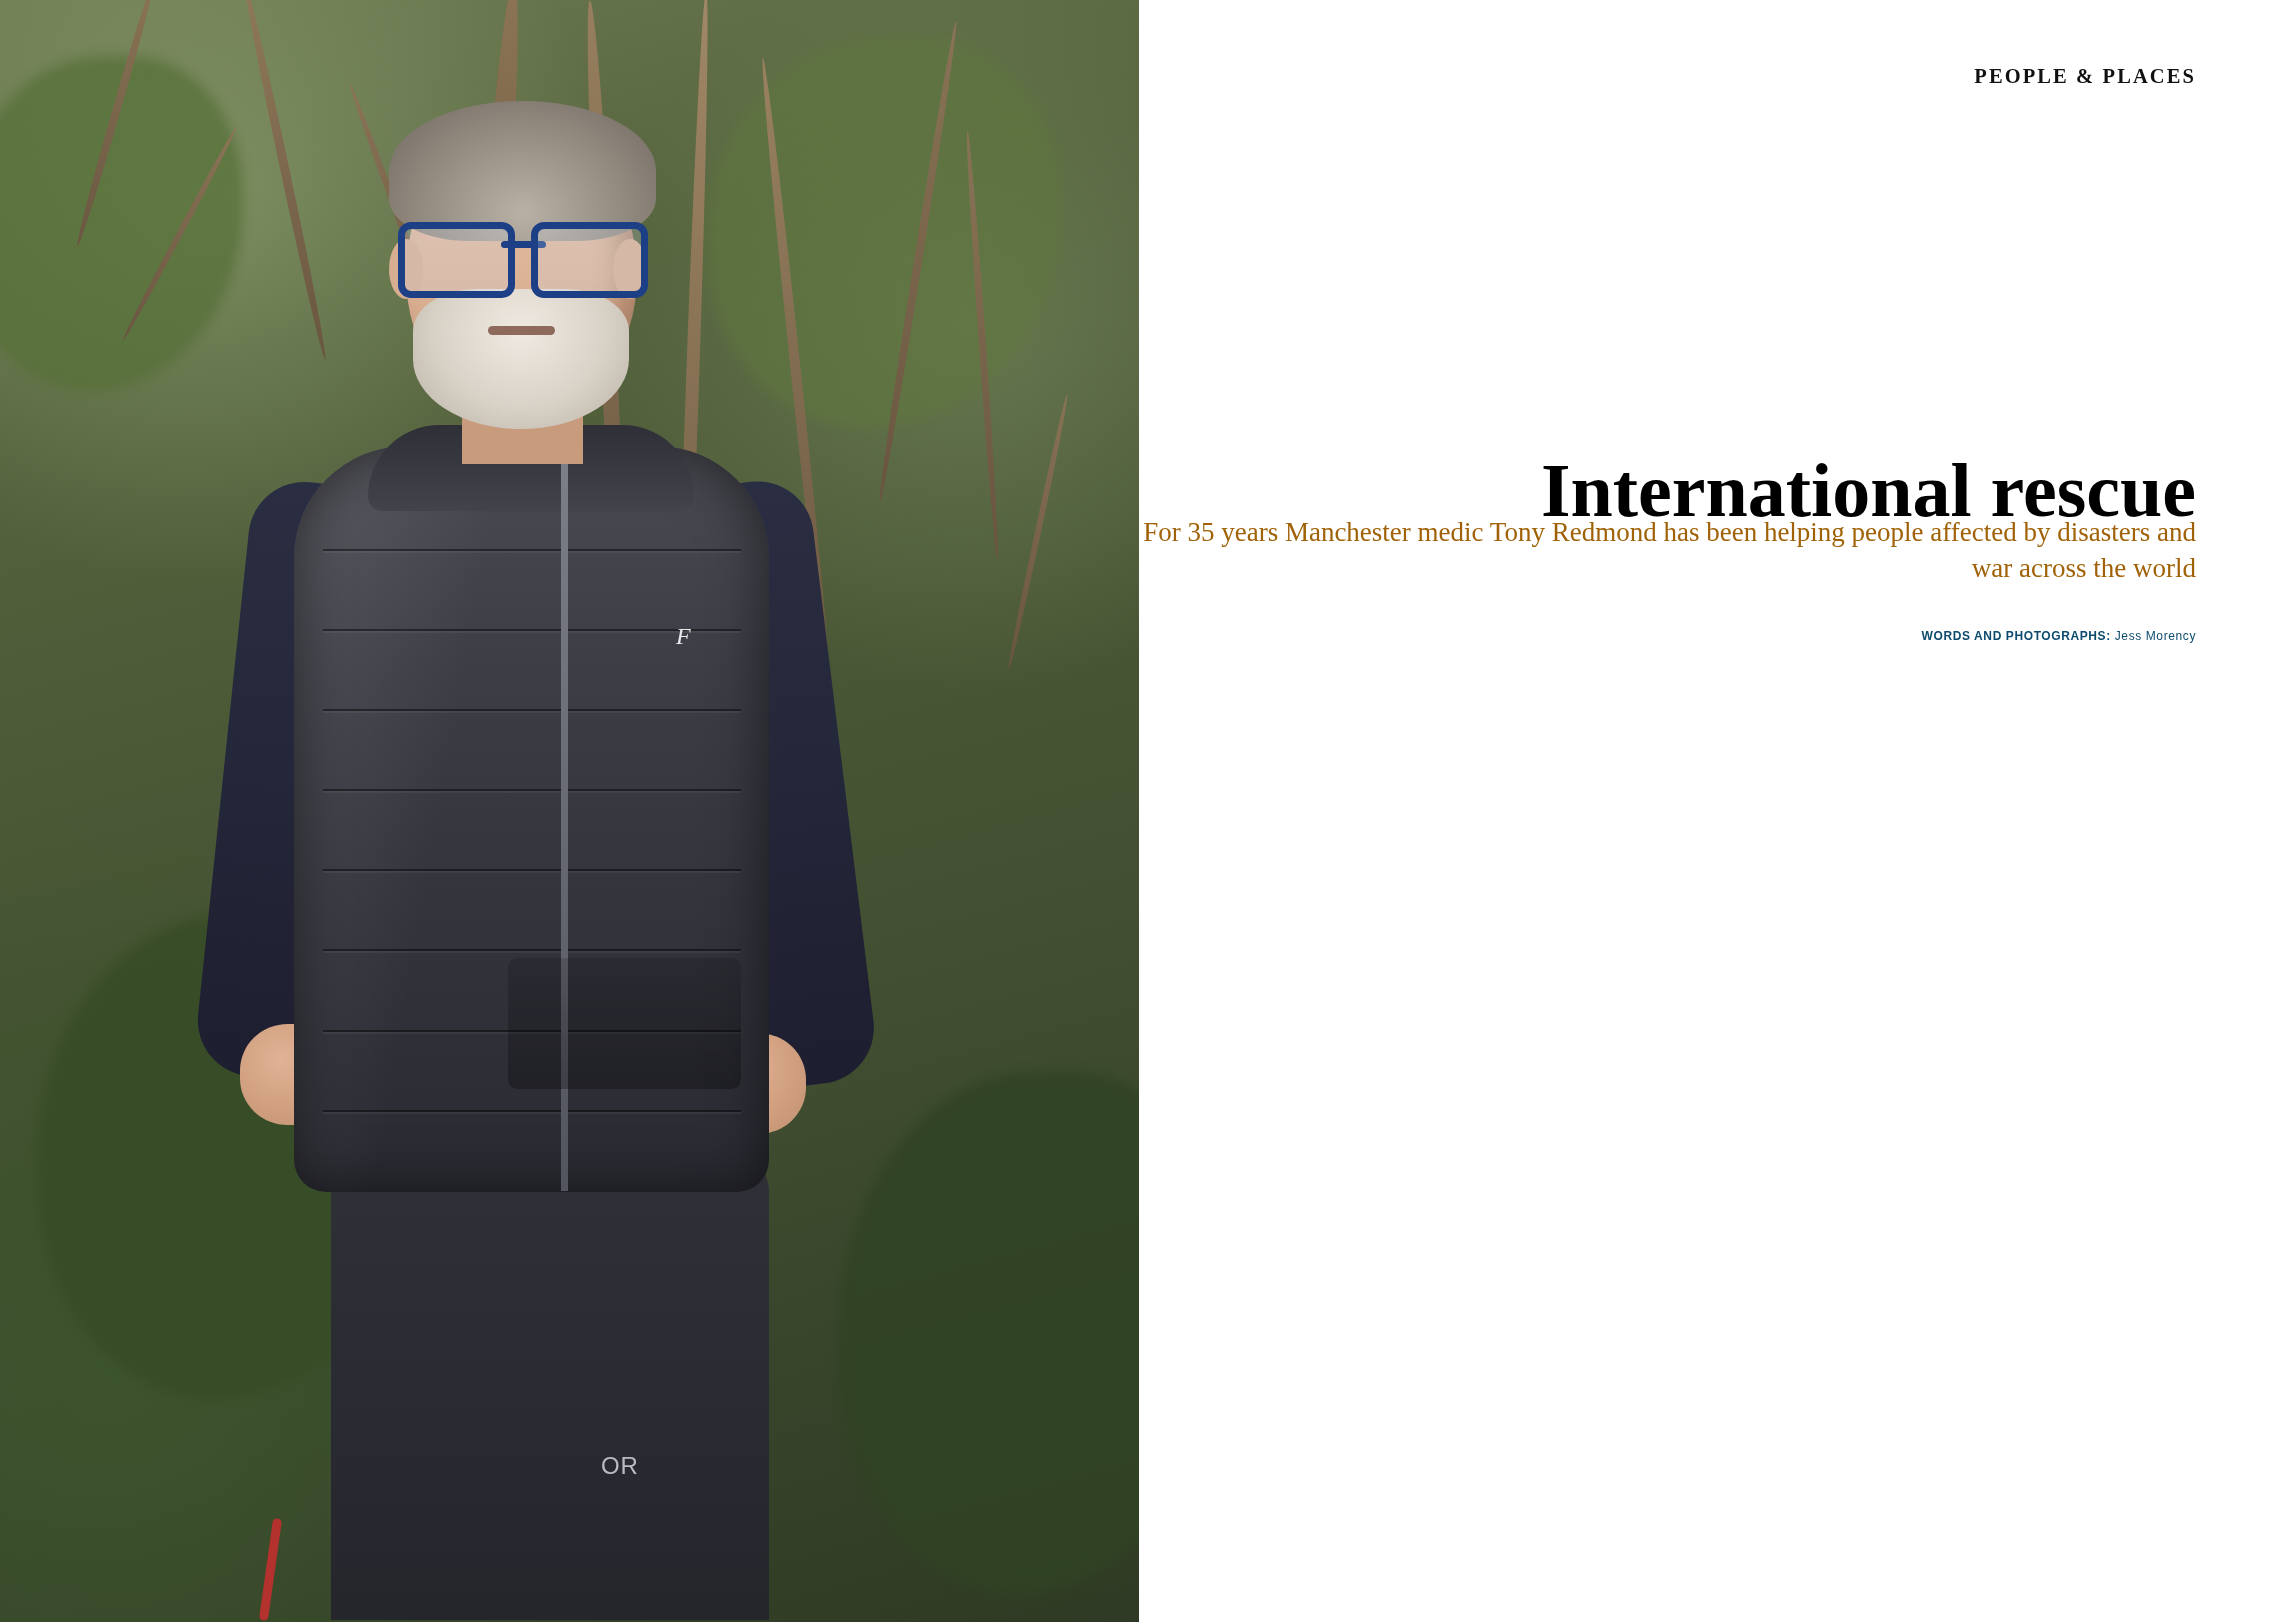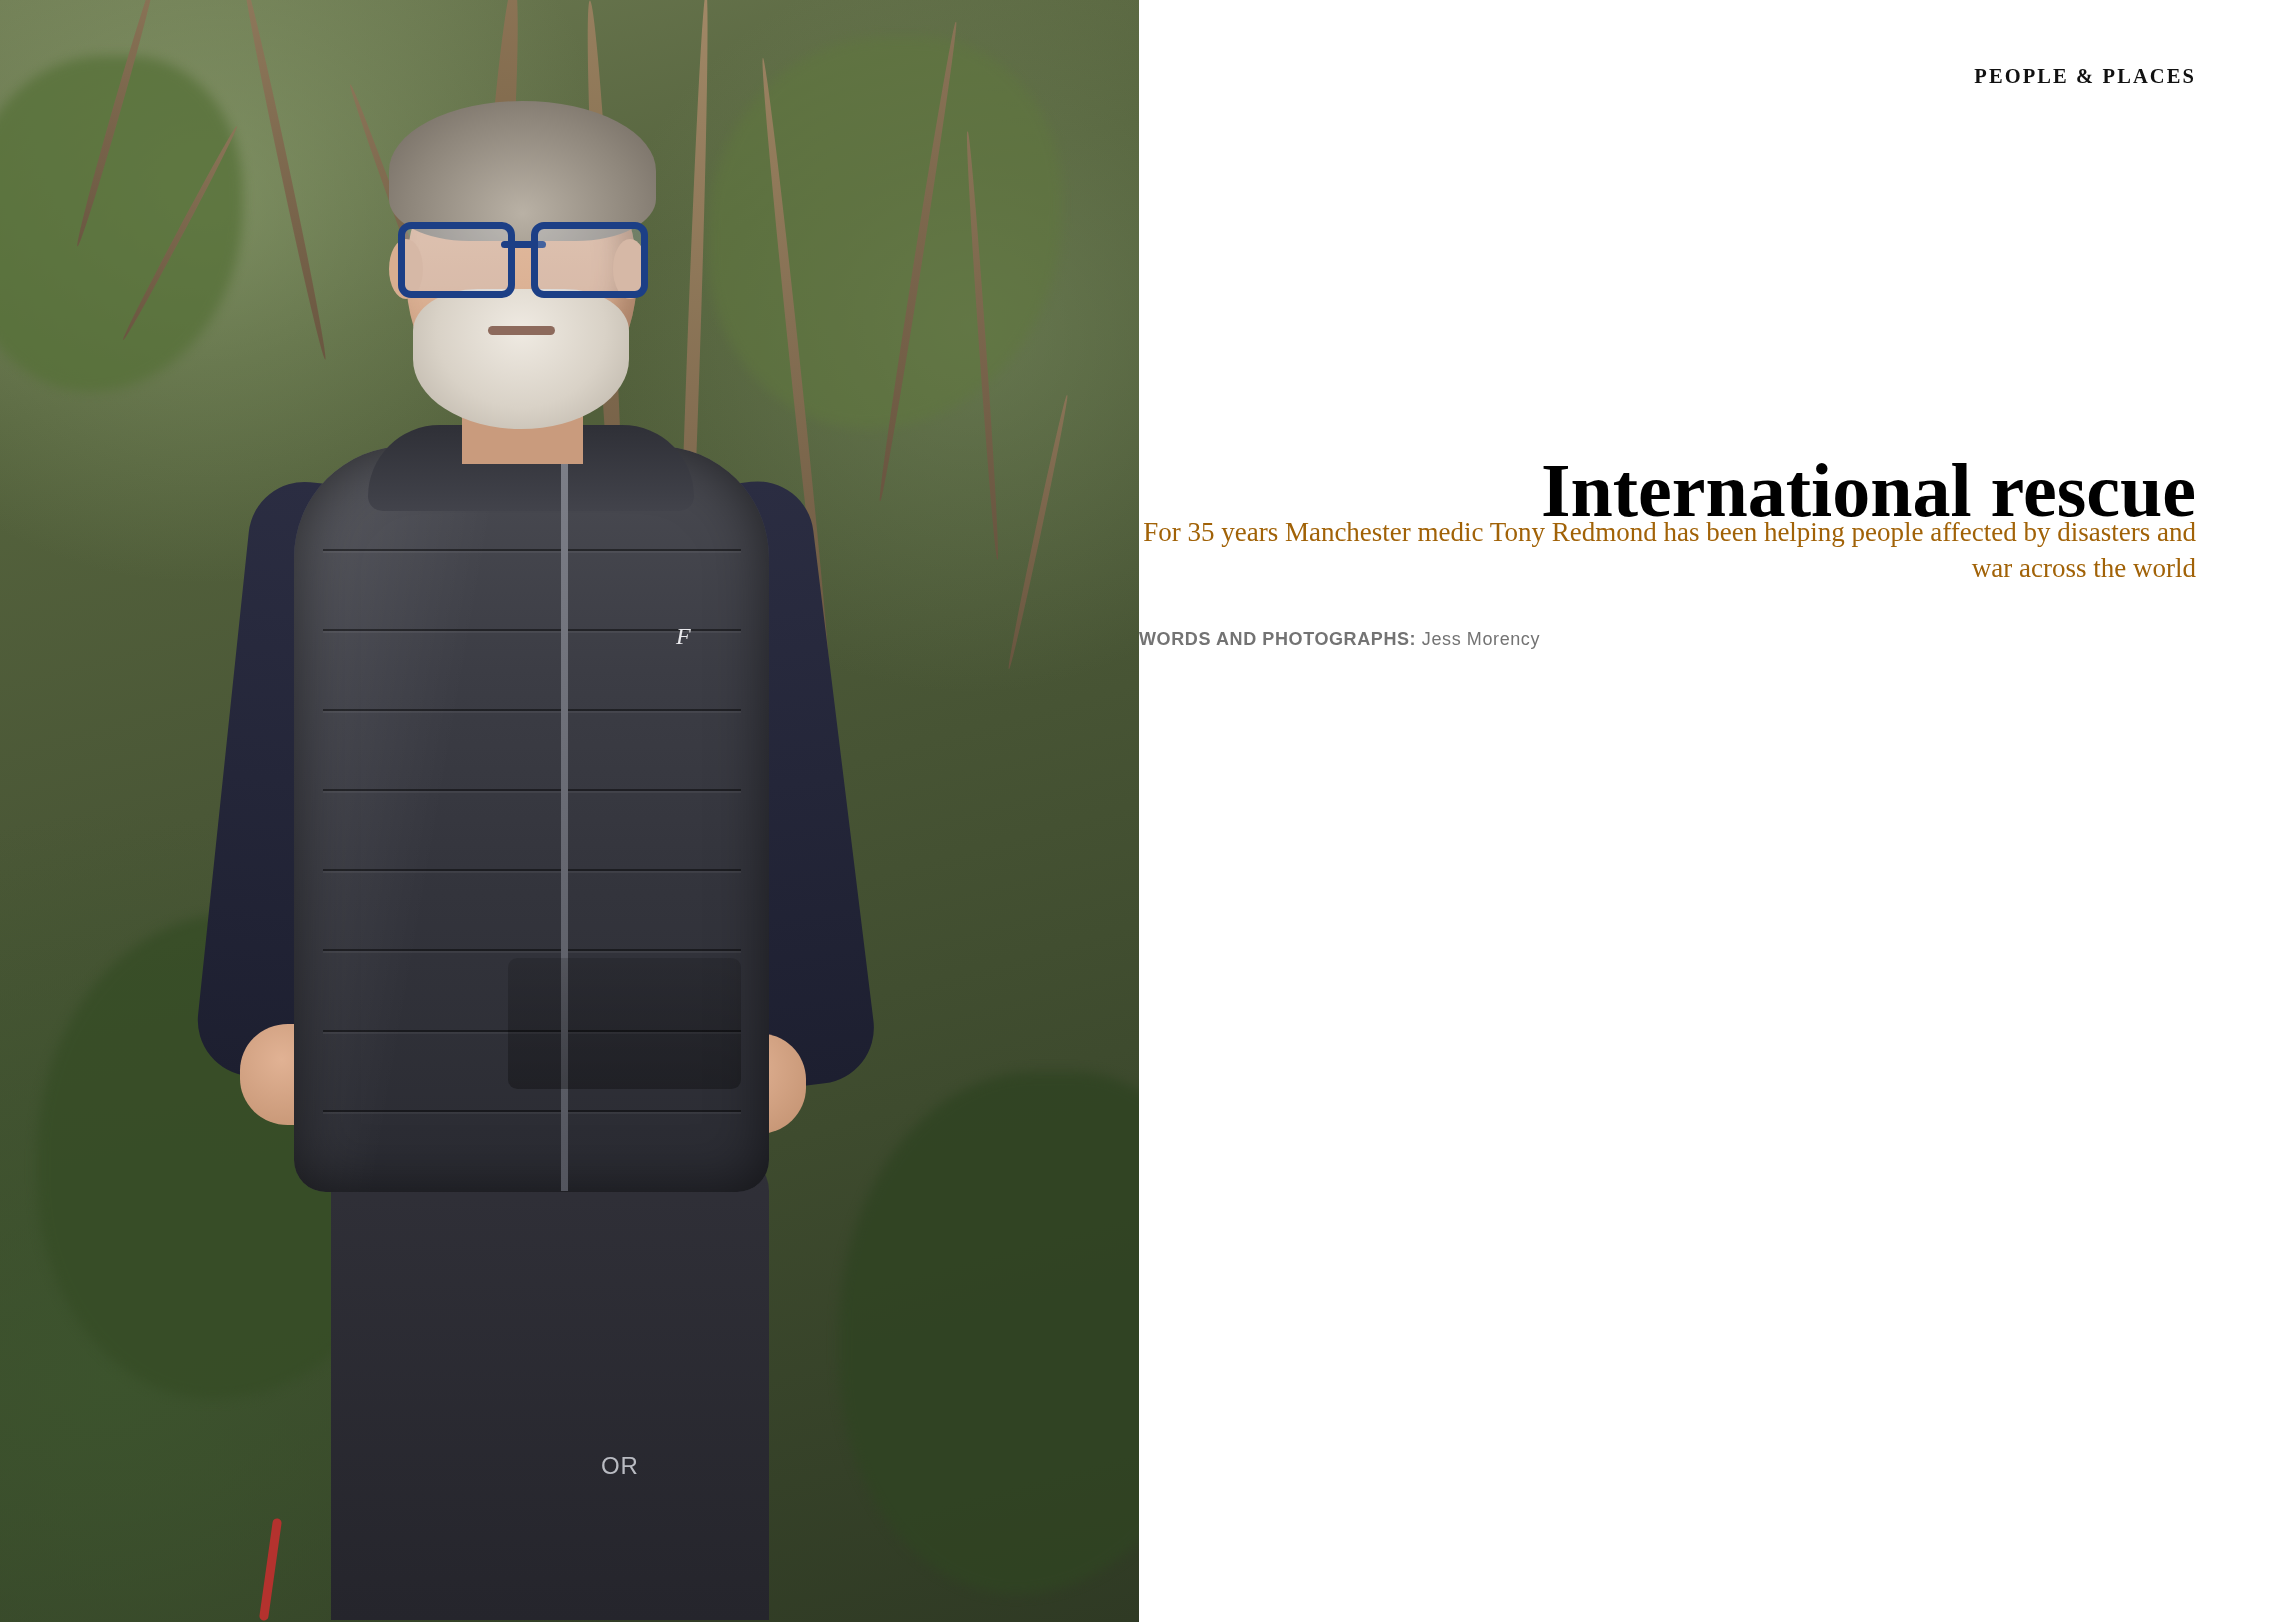--- a/index.html
+++ b/index.html
@@ -273,26 +273,26 @@
     text-align: right;
     font-family: "Liberation Serif", serif;
     font-size: 27px;
     line-height: 1.32;
     color: #a16207;
   }
   .byline {
     position: absolute;
     left: 0; right: 82px;
     top: 629px;
-    text-align: left;
+    text-align: right;
     font-family: "Liberation Sans", sans-serif;
     font-weight: bold;
-    font-size: 18px;
+    font-size: 12px;
     letter-spacing: 0.6px;
-    color: #737373;
+    color: #0c4a6e;
   }
   .byline .name { font-weight: normal; }
 
   .cols {
     position: absolute;
     left: 1226px;
     top: 704px;
     width: 2196px;
   }
 

